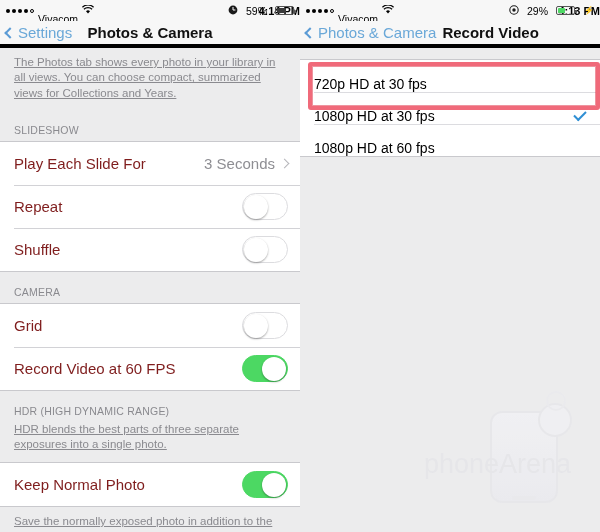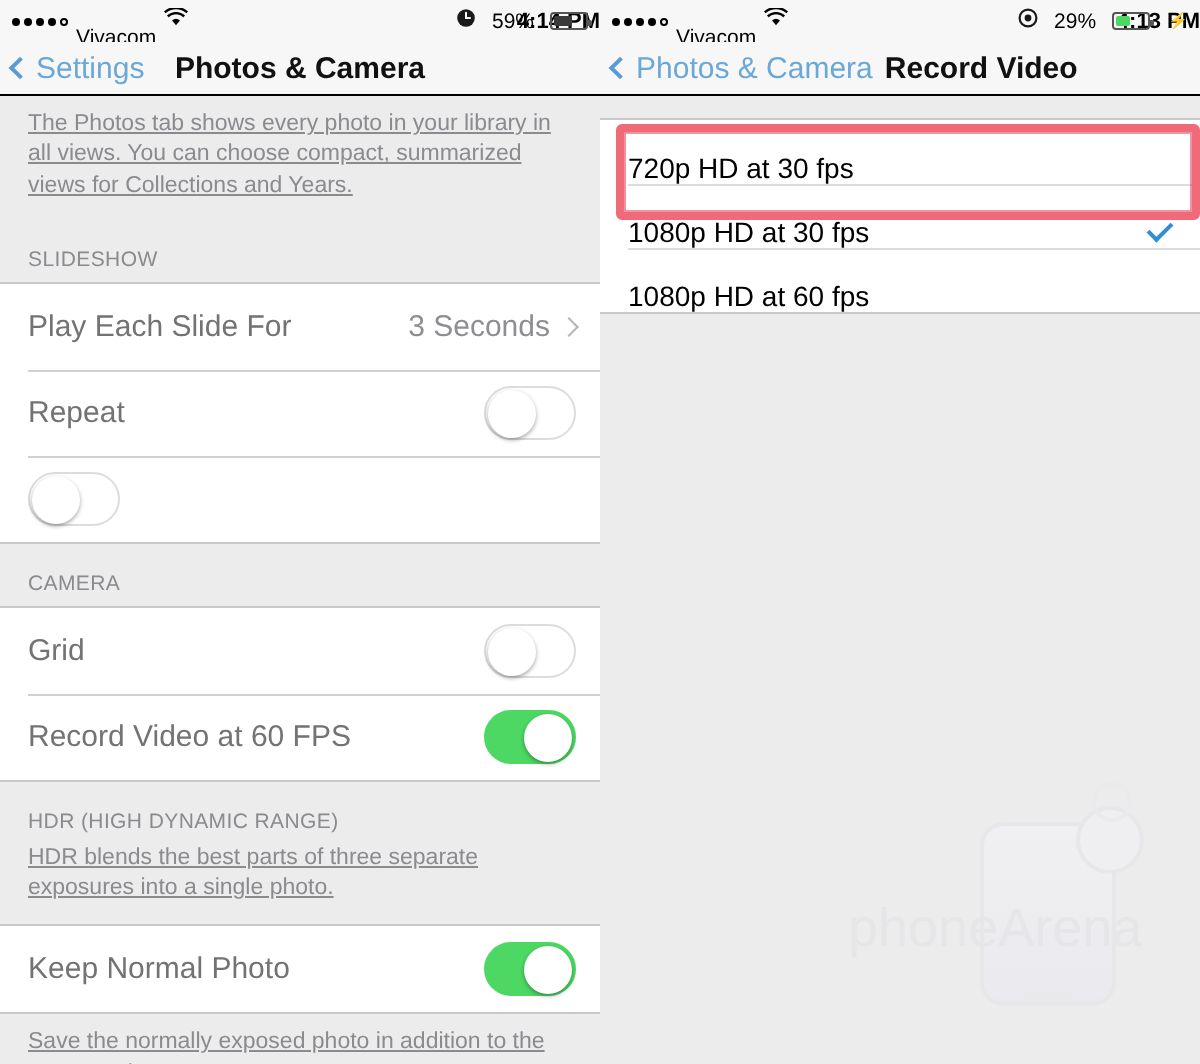--- a/index.html
+++ b/index.html
@@ -67,21 +67,21 @@
     background:#555;
     border-radius:0 1px 1px 0;
   }
   .batt-fill { height:100%; border-radius:1px; }
   .bolt { font-size:8px; color:#333; margin-left:1px; }
 
   
   .navbar {
     height: 27px;
     background: #f7f7f7;
-    border-bottom: 1px solid #000000;
+    border-bottom: 4px solid #000000;
     display: flex;
     align-items: center;
     padding: 0 6px;
     position: relative;
   }
   .back {
     display:flex; align-items:center; gap:3px;
     color:#6aa8d8;
     font-size:15px;
     white-space:nowrap;
@@ -125,21 +125,21 @@
     display:flex; align-items:center;
     padding: 0 12px 0 14px;
     background:#fff;
     position:relative;
   }
   .cell + .cell::before{
     content:"";
     position:absolute; left:14px; right:0; top:0;
     height:1px; background:#d2d2d6;
   }
-  .cell-label { font-size:15px; color:#737373; flex:1; }
+  .cell-label { font-size:15px; color:#7f1d1d; flex:1; }
   .cell-value { font-size:15px; color:#8e8e93; margin-right:6px; }
   .disc {
     width:7px; height:7px;
     border-right:1.8px solid #b5b5ba;
     border-top:1.8px solid #b5b5ba;
     transform: rotate(45deg);
   }
 
   
   .toggle {
@@ -306,20 +306,21 @@
           <span class="cell-value">3 Seconds</span>
           <span class="disc"></span>
         </div>
         <div class="cell">
           <span class="cell-label">Repeat</span>
           <span class="toggle">
               <span class="knob"></span>
             </span>
         </div>
         <div class="cell">
+          <span class="cell-label">Shuffle</span>
           <span class="toggle">
               <span class="knob"></span>
             </span>
         </div>
       </div>
 
       <div class="group-header">CAMERA</div>
       <div class="cell-group">
         <div class="cell">
           <span class="cell-label">Grid</span>

